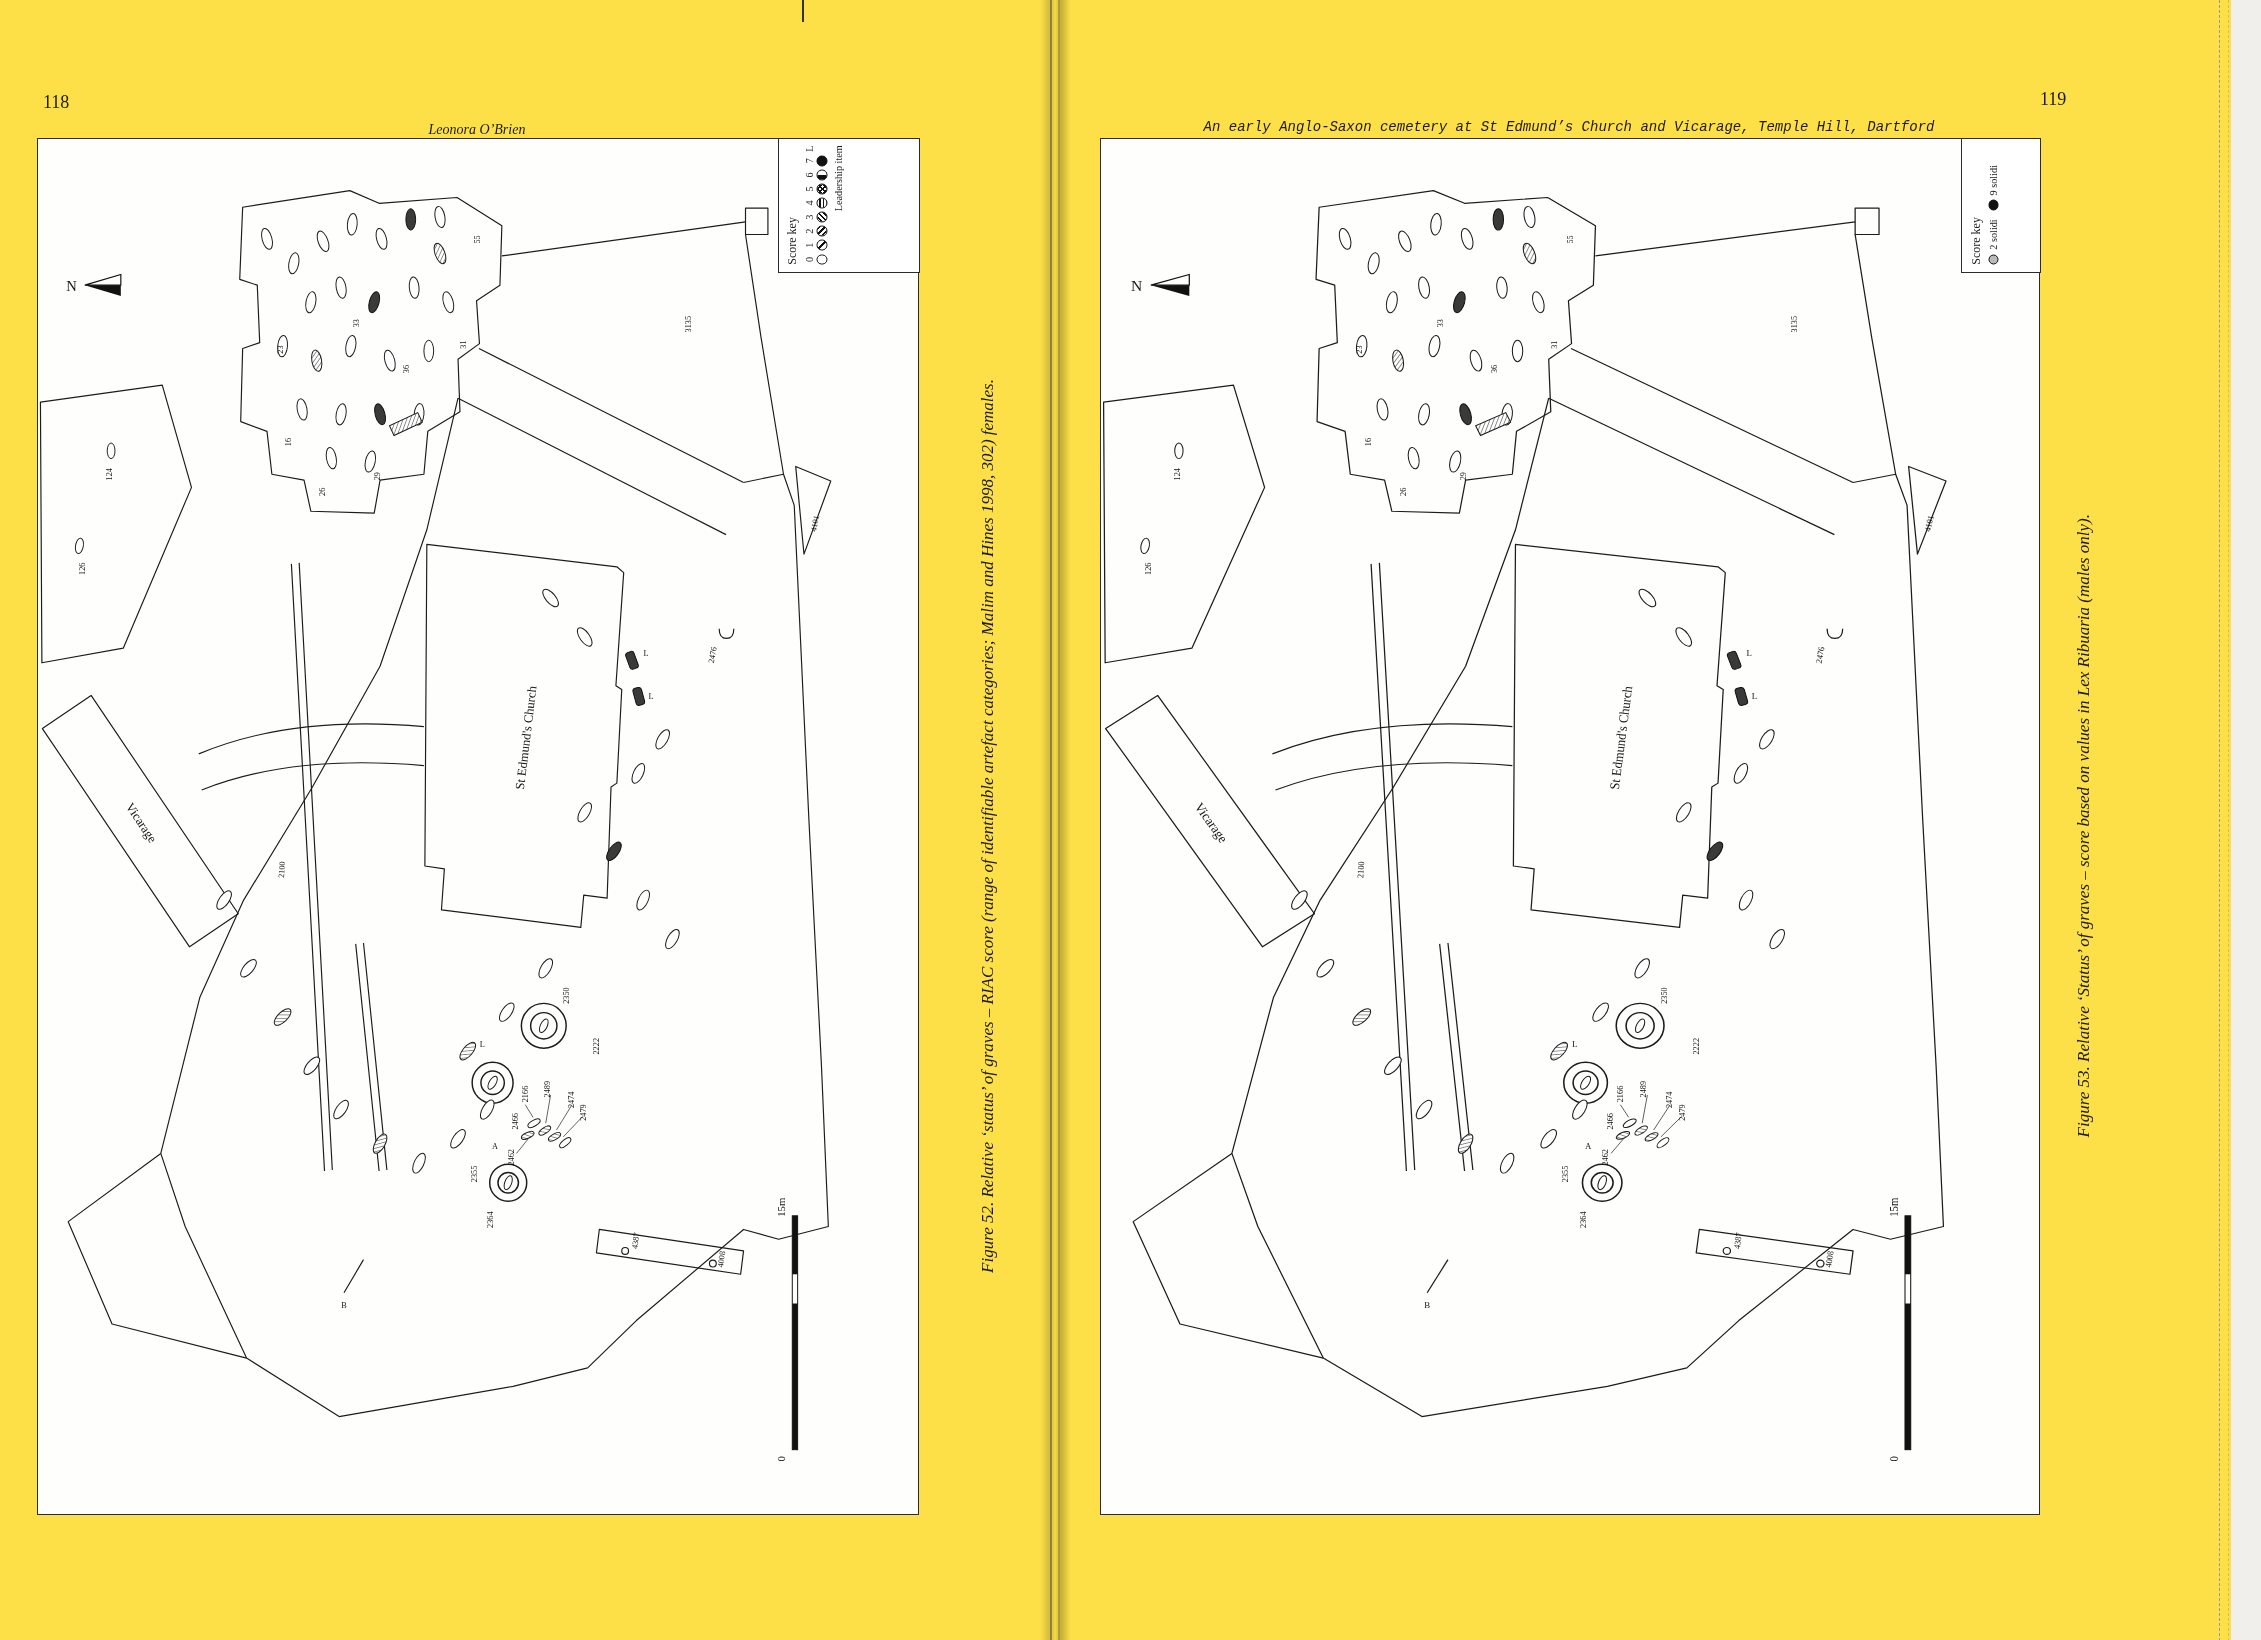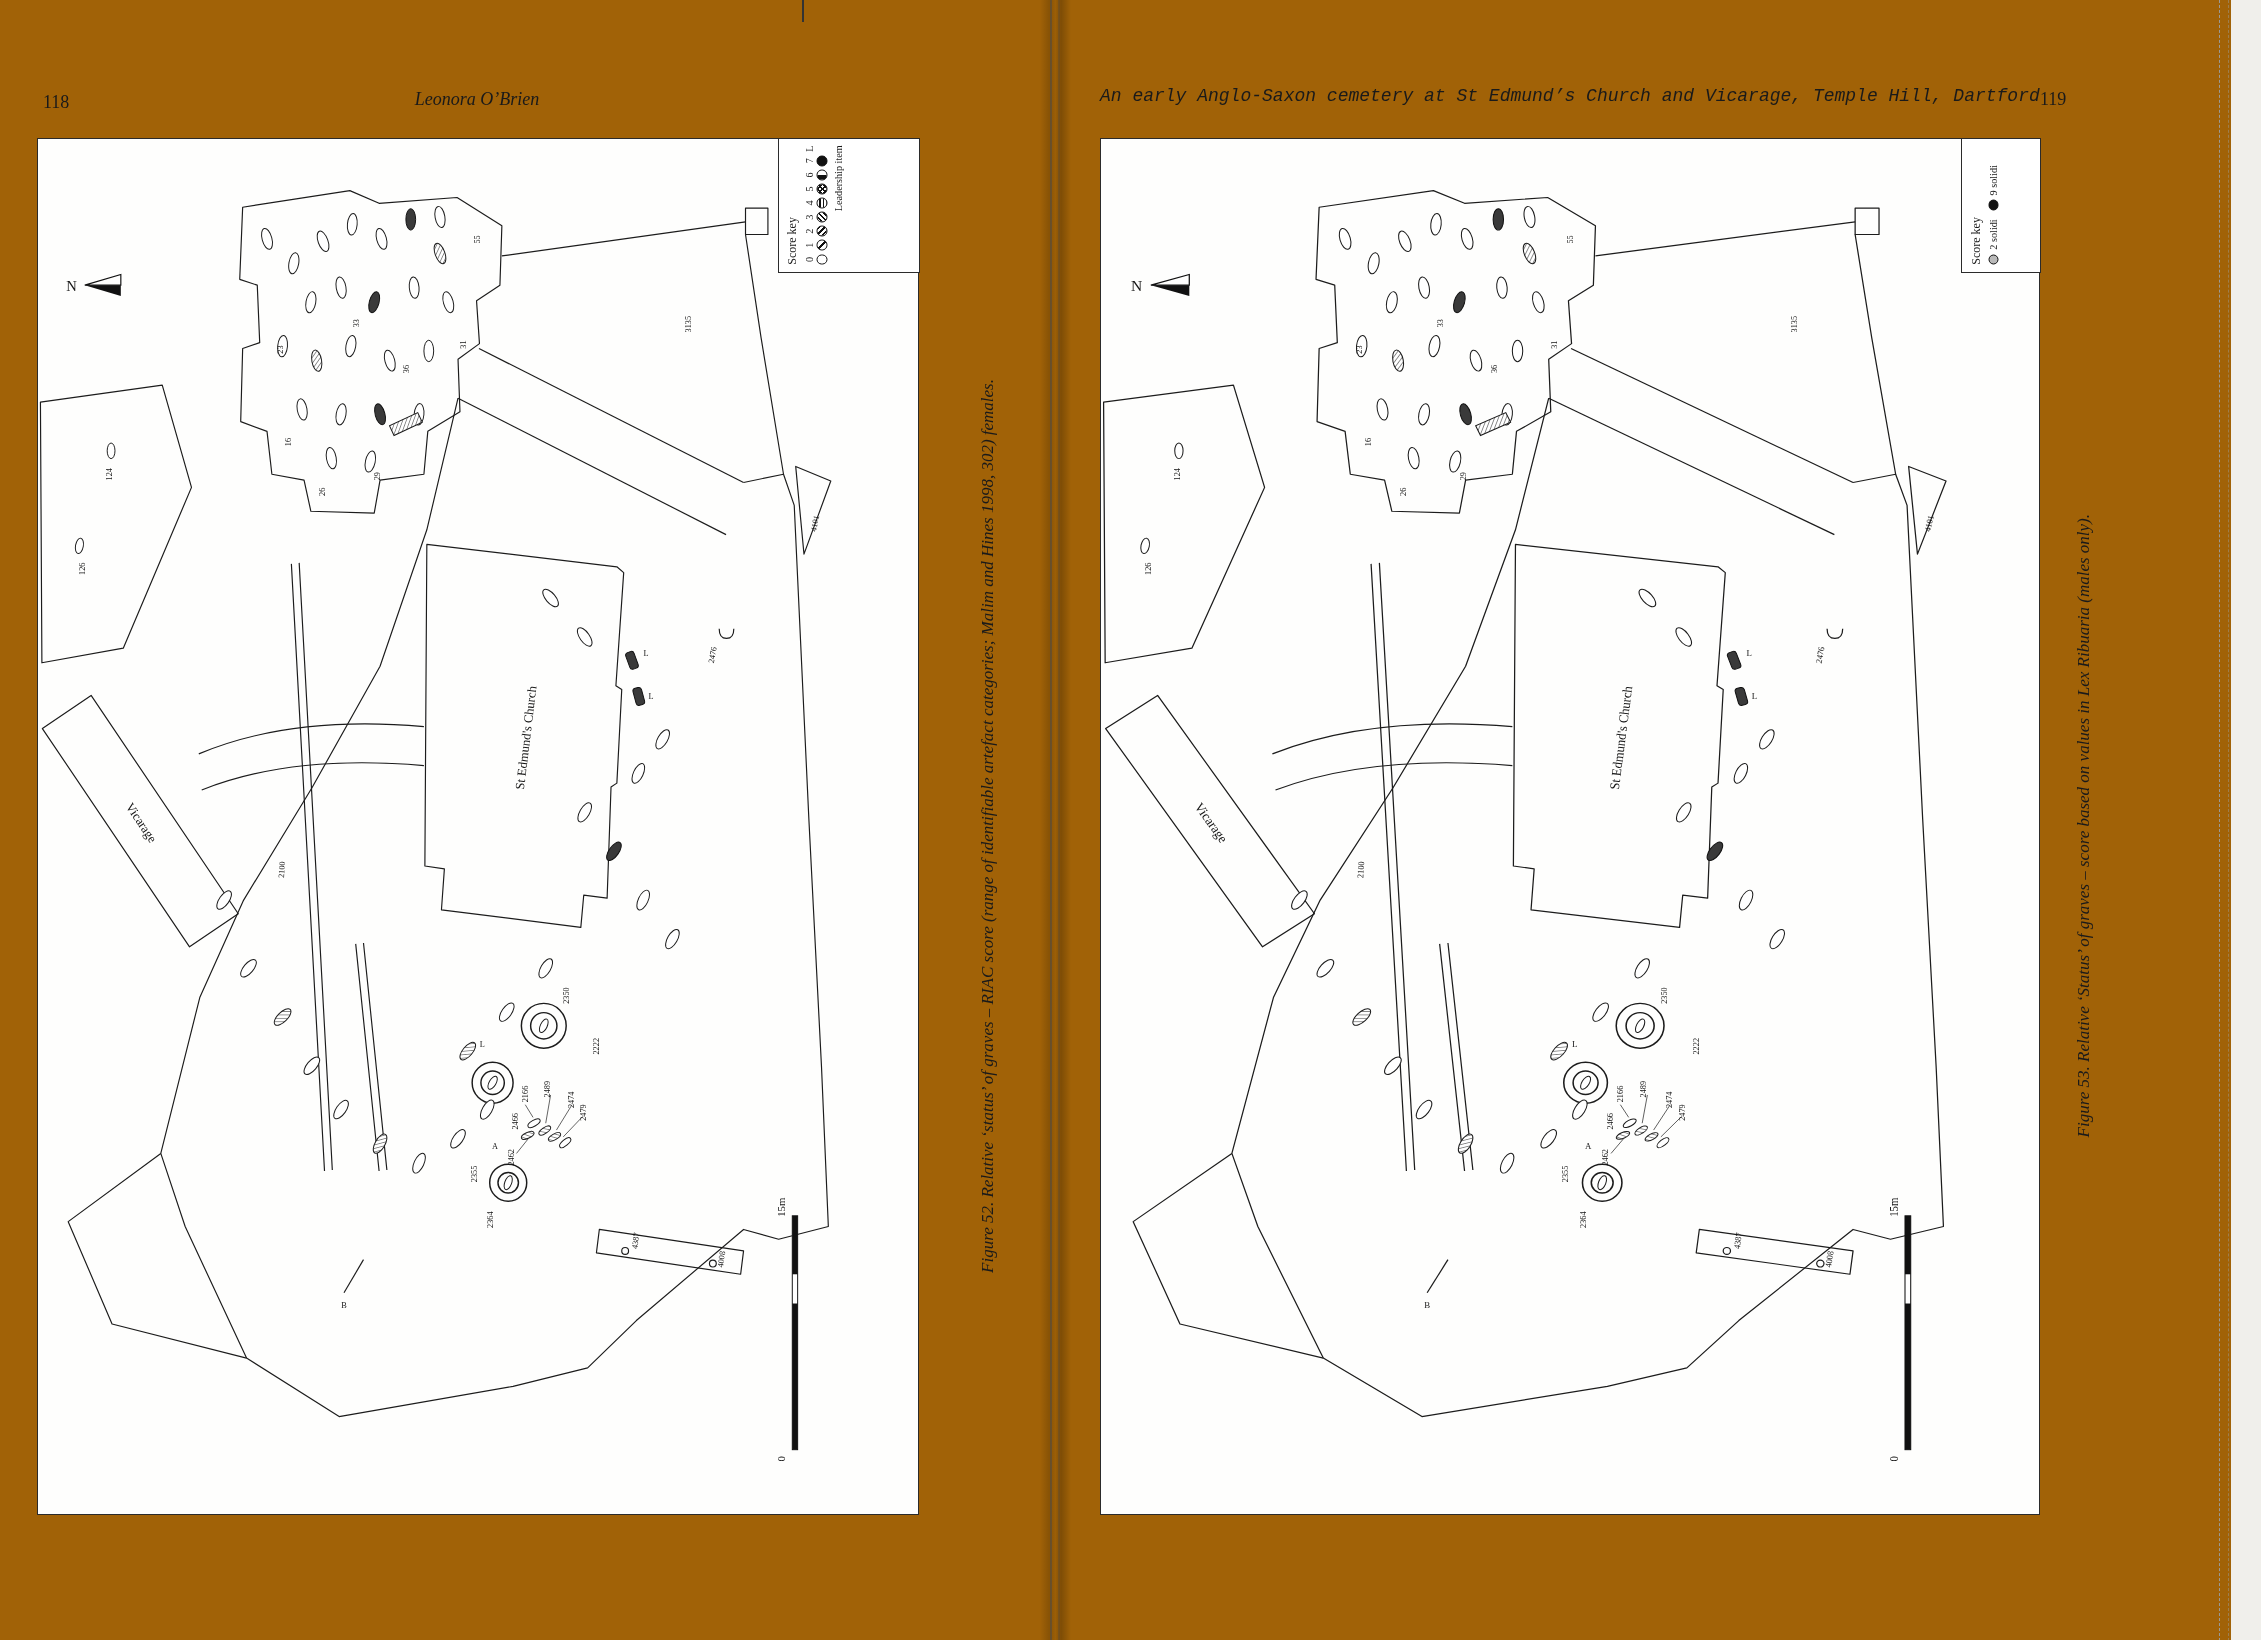--- a/index.html
+++ b/index.html
@@ -1,22 +1,22 @@
 <!DOCTYPE html>
 <html style="font-size:7.8px"><head>
 <meta charset="utf-8">
 <style>
   html,body{margin:0;padding:0;background:#dddcd8;}
-  .spread{position:relative;width:2261px;height:1641px;background:#a16207;overflow:hidden;
+  .spread{position:relative;width:2261px;height:1641px;background:#fde047;overflow:hidden;
           font-family:"Liberation Serif", serif;color:#1a1a1a;}
   
   .folio{position:absolute;font-size:18px;}
   .folio-left{left:43px;top:92px;}
   .folio-right{left:2040px;top:89px;}
-  .running-header{position:absolute;font-style:italic;font-size:18px;text-align:center;white-space:nowrap;}
+  .running-header{position:absolute;font-style:italic;font-size:14px;text-align:center;white-space:nowrap;margin-top:33px;}
   .header-left{left:37px;top:89px;width:880px;}
   .header-right{left:1100px;top:86px;width:938px;font-family:Liberation Mono, monospace;}
   
   .figure-box{position:absolute;border:1.5px solid #2b2b2b;background:#fefefd;}
   #left-figure{left:37px;top:138px;width:880px;height:1375px;}
   #right-figure{left:1100px;top:138px;width:938px;height:1375px;}
   .plan-slot{position:absolute;inset:0;}
   svg.plan{width:100%;height:100%;display:block;}
   svg.plan text{font-family:"Liberation Serif", serif;fill:#141414;}
   svg.plan .lbl{font-size:17px;}

